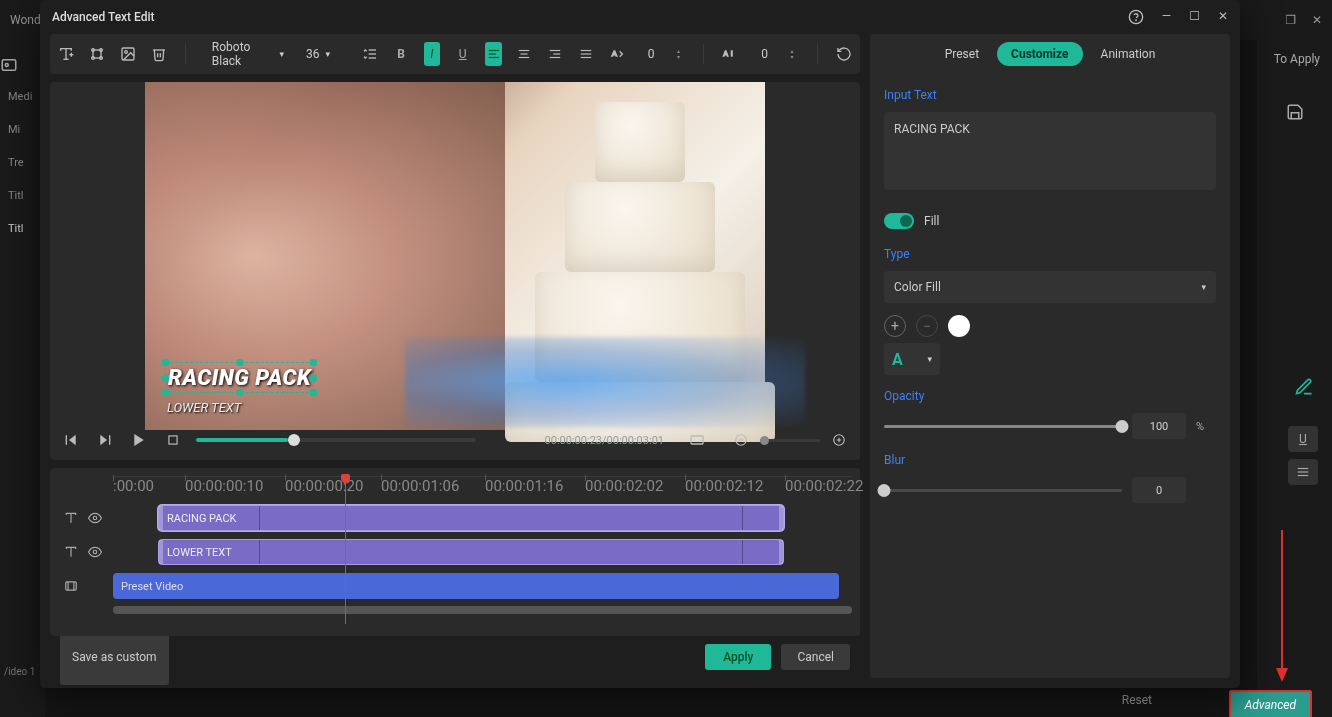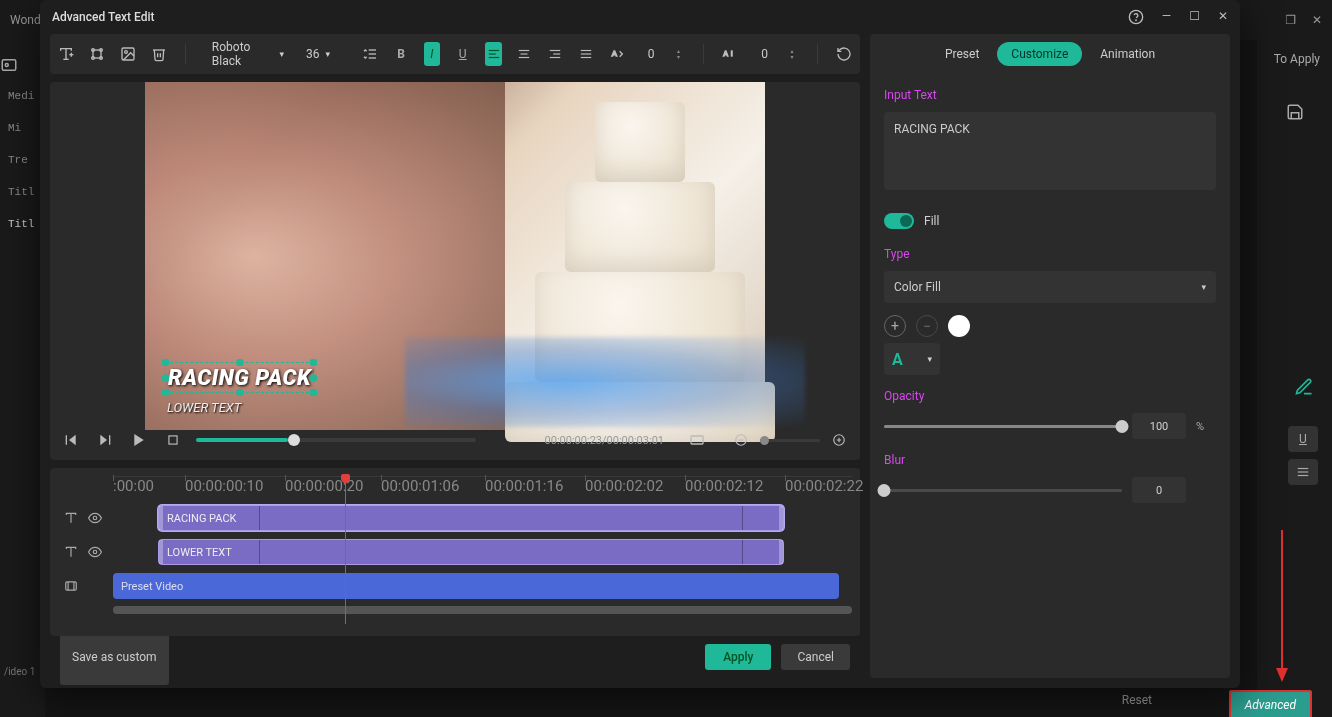--- a/index.html
+++ b/index.html
@@ -3,21 +3,21 @@
 <meta charset="utf-8">
 <style>
 * { margin: 0; padding: 0; box-sizing: border-box; font-family: -apple-system, BlinkMacSystemFont, "Segoe UI", Roboto, sans-serif; }
 body { background: #0a0a0a; color: #d0d0d0; width: 1332px; height: 717px; overflow: hidden; position: relative; font-size: 12px; }
 
 
 .bg-app { position: absolute; inset: 0; background: #151515; }
 .bg-titlebar { height: 40px; display: flex; align-items: center; padding: 0 10px; justify-content: space-between; background: #1a1a1a; color: #999; }
 .bg-win-controls { display: flex; gap: 16px; }
 .bg-sidebar { position: absolute; left: 0; top: 40px; width: 45px; bottom: 0; background: #1a1a1a; padding-top: 10px; }
-.bg-sidebar-item { padding: 10px 8px; font-size: 11px; color: #888; font-family: Liberation Mono, monospace; }
+.bg-sidebar-item { padding: 10px 8px; font-size: 11px; color: #888; }
 .bg-right { position: absolute; right: 0; top: 40px; width: 75px; bottom: 0; background: #1a1a1a; }
 .bg-right-top { padding: 12px; color: #aaa; text-align: right; font-size: 12px; }
 .bg-right-icons { padding: 20px 10px; display: flex; flex-direction: column; align-items: center; gap: 20px; }
 .bg-right-icon { width: 28px; height: 28px; border-radius: 4px; display: flex; align-items: center; justify-content: center; color: #888; }
 
 
 .advanced-callout { position: absolute; right: 20px; bottom: 5px; font-style: italic; }
 .advanced-btn { background: #2a9d8f; color: #fff; padding: 6px 14px; border-radius: 3px; font-size: 12px; border: 2px solid #e03030; }
 .reset-btn { position: absolute; right: 170px; bottom: 4px; color: #999; font-size: 12px; padding: 6px 10px; }
 
@@ -112,26 +112,26 @@
 .modal-footer { height: 42px; display: flex; align-items: center; padding: 0 10px; }
 .save-custom { background: #3a3a3a; color: #ccc; padding: 21px 12px; border-radius: 3px; font-size: 12px; cursor: pointer; }
 .footer-spacer { flex: 1; }
 .apply-btn { background: #1fb898; color: #052; padding: 6px 18px; border-radius: 3px; font-size: 12px; font-weight: 500; cursor: pointer; margin-right: 10px; }
 .cancel-btn { background: #3a3a3a; color: #ccc; padding: 6px 16px; border-radius: 3px; font-size: 12px; cursor: pointer; }
 
 
 .right-panel { width: 360px; background: #2a2a2a; border-radius: 4px; display: flex; flex-direction: column; }
 .tabs { height: 40px; display: flex; align-items: center; justify-content: center; gap: 4px; padding: 6px; }
 .tab { padding: 5px 14px; border-radius: 12px; font-size: 12px; color: #ccc; cursor: pointer; }
-.tab.active { background: #1fb898; color: #03352a; font-weight: 400; }
+.tab.active { background: #1fb898; color: #03352a; font-weight: 700; }
 .panel-content { flex: 1; overflow-y: auto; padding: 0 14px 14px 14px; }
 .panel-content::-webkit-scrollbar { width: 6px; }
 .panel-content::-webkit-scrollbar-thumb { background: #4a4a4a; border-radius: 3px; }
 
-.section-label { font-size: 12px; color: #d946ef; margin: 14px 0 10px 0; }
+.section-label { font-size: 12px; color: #3b82f6; margin: 14px 0 10px 0; }
 .text-area { width: 100%; height: 78px; background: #333; border: none; border-radius: 4px; padding: 10px; color: #ccc; font-size: 12px; resize: none; }
 
 .fill-row { display: flex; align-items: center; gap: 10px; margin-top: 20px; padding-bottom: 4px; }
 .toggle { width: 30px; height: 16px; background: #1fb898; border-radius: 8px; position: relative; cursor: pointer; }
 .toggle::after { content: ''; position: absolute; right: 2px; top: 2px; width: 12px; height: 12px; background: rgba(0,50,40,0.6); border-radius: 50%; }
 
 .dropdown { width: 100%; height: 32px; background: #333; border-radius: 4px; display: flex; align-items: center; padding: 0 10px; justify-content: space-between; color: #ccc; cursor: pointer; font-size: 12px; }
 
 .color-row { display: flex; align-items: center; gap: 10px; margin-top: 12px; }
 .circ-btn { width: 22px; height: 22px; border: 1px solid #666; border-radius: 50%; display: flex; align-items: center; justify-content: center; color: #aaa; cursor: pointer; font-size: 14px; }

